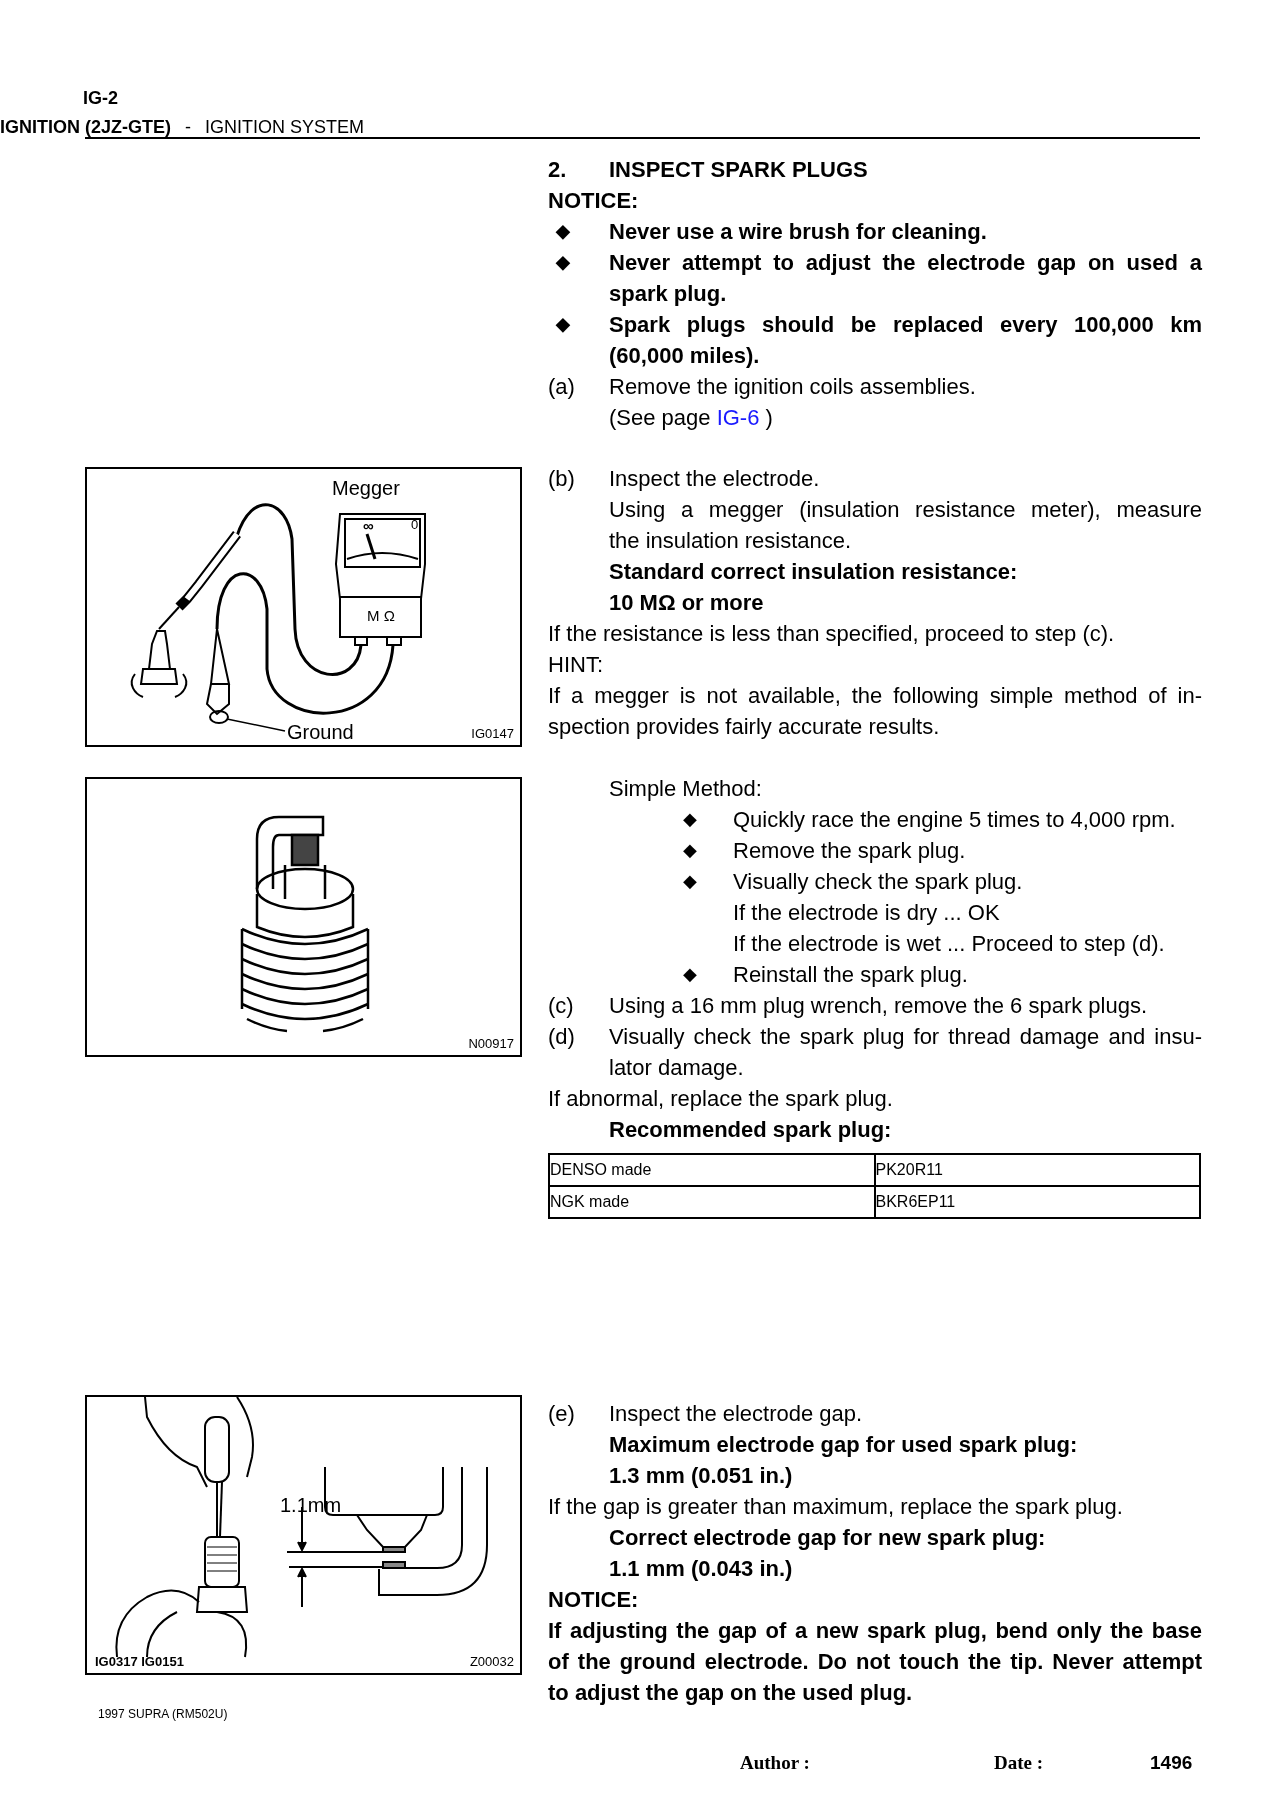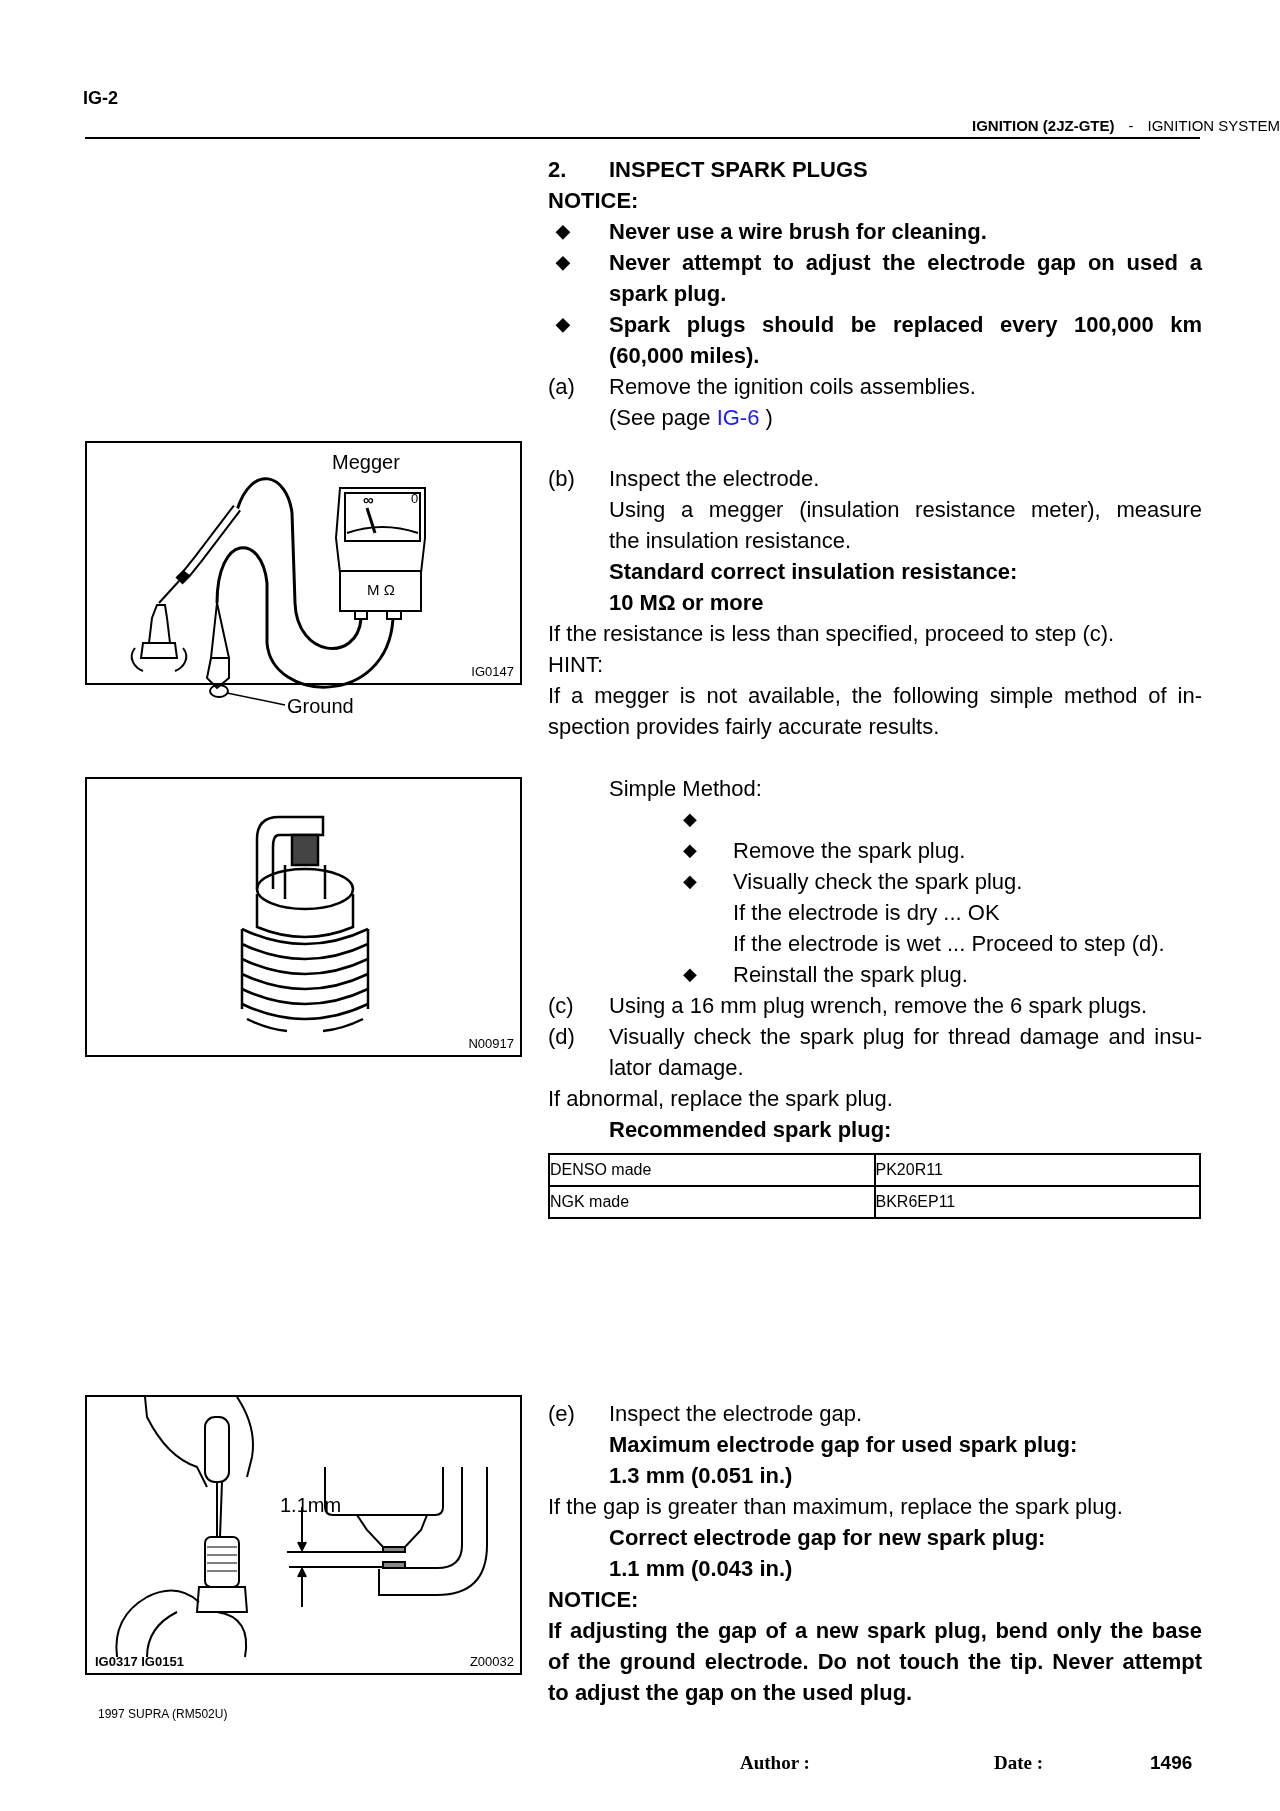--- a/index.html
+++ b/index.html
@@ -1,20 +1,20 @@
 <!DOCTYPE html>
 <html><head>
 <meta charset="utf-8">
 <style>
   html,body{margin:0;padding:0;background:#fff;}
   body{width:1280px;height:1811px;position:relative;overflow:hidden;color:#000;
        font-family:"Liberation Sans",sans-serif;}
   .abs{position:absolute;}
   .hdr-code{left:83px;top:88px;font-size:18px;font-weight:bold;}
-  .hdr-title{left:0;width:1280px;top:117px;font-size:15px;text-align:right;}
+  .hdr-title{left:0;width:1280px;top:117px;font-size:18px;text-align:left;}
   .hdr-title .b{font-weight:bold;}
   .hdr-title .sep{margin:0 14px;}
   .hdr-rule{left:85px;top:137px;width:1115px;height:2px;background:#000;}
   .txt{position:absolute;left:548px;width:654px;font-size:22px;line-height:31px;}
   .row{position:relative;height:31px;white-space:nowrap;}
   .row.just{white-space:normal;text-align:justify;text-align-last:justify;}
   .ind1{padding-left:61px;}
   .ind2{padding-left:185px;}
   .lab{position:absolute;left:0;}
   .bul{position:absolute;left:8px;font-size:18px;}
@@ -57,21 +57,21 @@
   <div class="row ind1 just">Using a megger (insulation resistance meter), measure</div>
   <div class="row ind1">the insulation resistance.</div>
   <div class="row ind1 bold">Standard correct insulation resistance:</div>
   <div class="row ind1 bold">10 MΩ or more</div>
   <div class="row">If the resistance is less than specified, proceed to step (c).</div>
   <div class="row">HINT:</div>
   <div class="row just">If a megger is not available, the following simple method of in-</div>
   <div class="row">spection provides fairly accurate results.</div>
   <div class="row"></div>
   <div class="row ind1">Simple Method:</div>
-  <div class="row ind2"><span class="bul2">◆</span></div>
+  <div class="row ind2"><span class="bul2">◆</span><span>Quickly race the engine 5 times to 4,000 rpm.</span></div>
   <div class="row ind2"><span class="bul2">◆</span><span>Remove the spark plug.</span></div>
   <div class="row ind2"><span class="bul2">◆</span><span>Visually check the spark plug.</span></div>
   <div class="row ind2">If the electrode is dry ... OK</div>
   <div class="row ind2">If the electrode is wet ... Proceed to step (d).</div>
   <div class="row ind2"><span class="bul2">◆</span><span>Reinstall the spark plug.</span></div>
   <div class="row ind1"><span class="lab">(c)</span><span>Using a 16 mm plug wrench, remove the 6 spark plugs.</span></div>
   <div class="row ind1 just"><span class="lab">(d)</span><span>Visually check the spark plug for thread damage and insu-</span></div>
   <div class="row ind1">lator damage.</div>
   <div class="row">If abnormal, replace the spark plug.</div>
   <div class="row ind1 bold">Recommended spark plug:</div>
@@ -96,21 +96,21 @@
   <div class="row ind1 bold">1.3 mm (0.051 in.)</div>
   <div class="row">If the gap is greater than maximum, replace the spark plug.</div>
   <div class="row ind1 bold">Correct electrode gap for new spark plug:</div>
   <div class="row ind1 bold">1.1 mm (0.043 in.)</div>
   <div class="row bold">NOTICE:</div>
   <div class="row bold just">If adjusting the gap of a new spark plug, bend only the base</div>
   <div class="row bold just">of the ground electrode. Do not touch the tip. Never attempt</div>
   <div class="row bold">to adjust the gap on the used plug.</div>
 </div>
 
-<div class="fig" style="top:441px;height:244px;">
+<div class="fig" style="top:467px;height:280px;">
   <svg width="437" height="280" viewBox="0 0 437 280" fill="none" stroke="#000" stroke-width="2">
 
     <path d="M253 45 L338 45 L338 95 L334 130 L334 168 L253 168 L253 130 L249 95 Z" stroke-width="2"></path>
     <path d="M258 50 L333 50 L333 98 L258 98 Z"></path>
     <path d="M260 90 Q295 78 331 90"></path>
     <line x1="280" y1="65" x2="288" y2="90" stroke-width="3"></line>
     <line x1="253" y1="128" x2="334" y2="128"></line>
     <rect x="268" y="168" width="12" height="8"></rect>
     <rect x="300" y="168" width="14" height="8"></rect>
 

